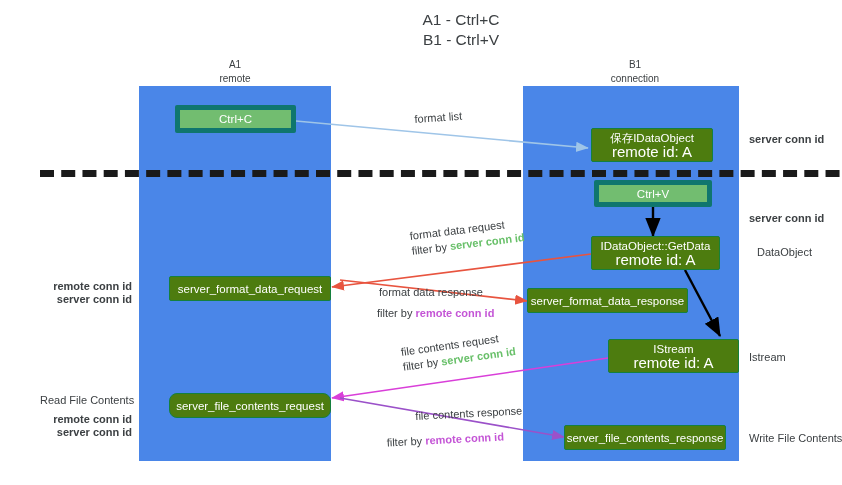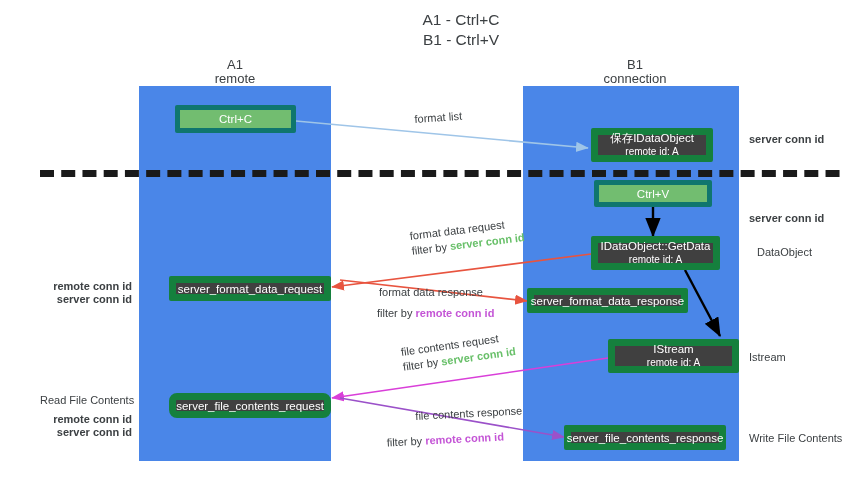--- a/index.html
+++ b/index.html
@@ -13,35 +13,35 @@
   }
   #stage{position:absolute;left:0;top:0;width:842px;height:485px;margin-left:40px;}
   svg.layer{position:absolute;left:0;top:0;width:842px;height:485px;overflow:visible;pointer-events:none;}
 
   .title-block{
     position:absolute;left:0;top:10px;width:842px;
     text-align:center;font-size:15.5px;line-height:20px;color:#3c4043;
   }
 
   .col-head{
-    position:absolute;text-align:center;font-size:13px;line-height:14px;color:#3c4043;
+    position:absolute;text-align:center;font-size:10px;line-height:14px;color:#3c4043;
   }
 
   .lane{position:absolute;background:#4a86e8;}
 
   .node{
     position:absolute;border-radius:2px;
     display:flex;align-items:center;justify-content:center;
     flex-direction:column;
     color:#ffffff;font-size:11.5px;line-height:14px;text-align:center;
     box-sizing:border-box;
   }
   .node.green{background:#6aa84f;background:#72bd70;border:5px solid #0f766e;}
-  .node.orange{background:#404040;border:7px solid #15803d;}
-  .node .l2{font-size:10px;}
+  .node.orange{background:#4d7c0f;border:1px solid #15803d;}
+  .node .l2{font-size:15px;}
 
   .dash-line{
     position:absolute;left:0;height:0;width:842px;
     border-top:7px dashed #1a1a1a;
   }
 
   .edge-label{
     position:absolute;font-size:11px;line-height:15px;color:#3c4043;white-space:nowrap;
   }
   .edge-label.rot{transform-origin:left top;}

